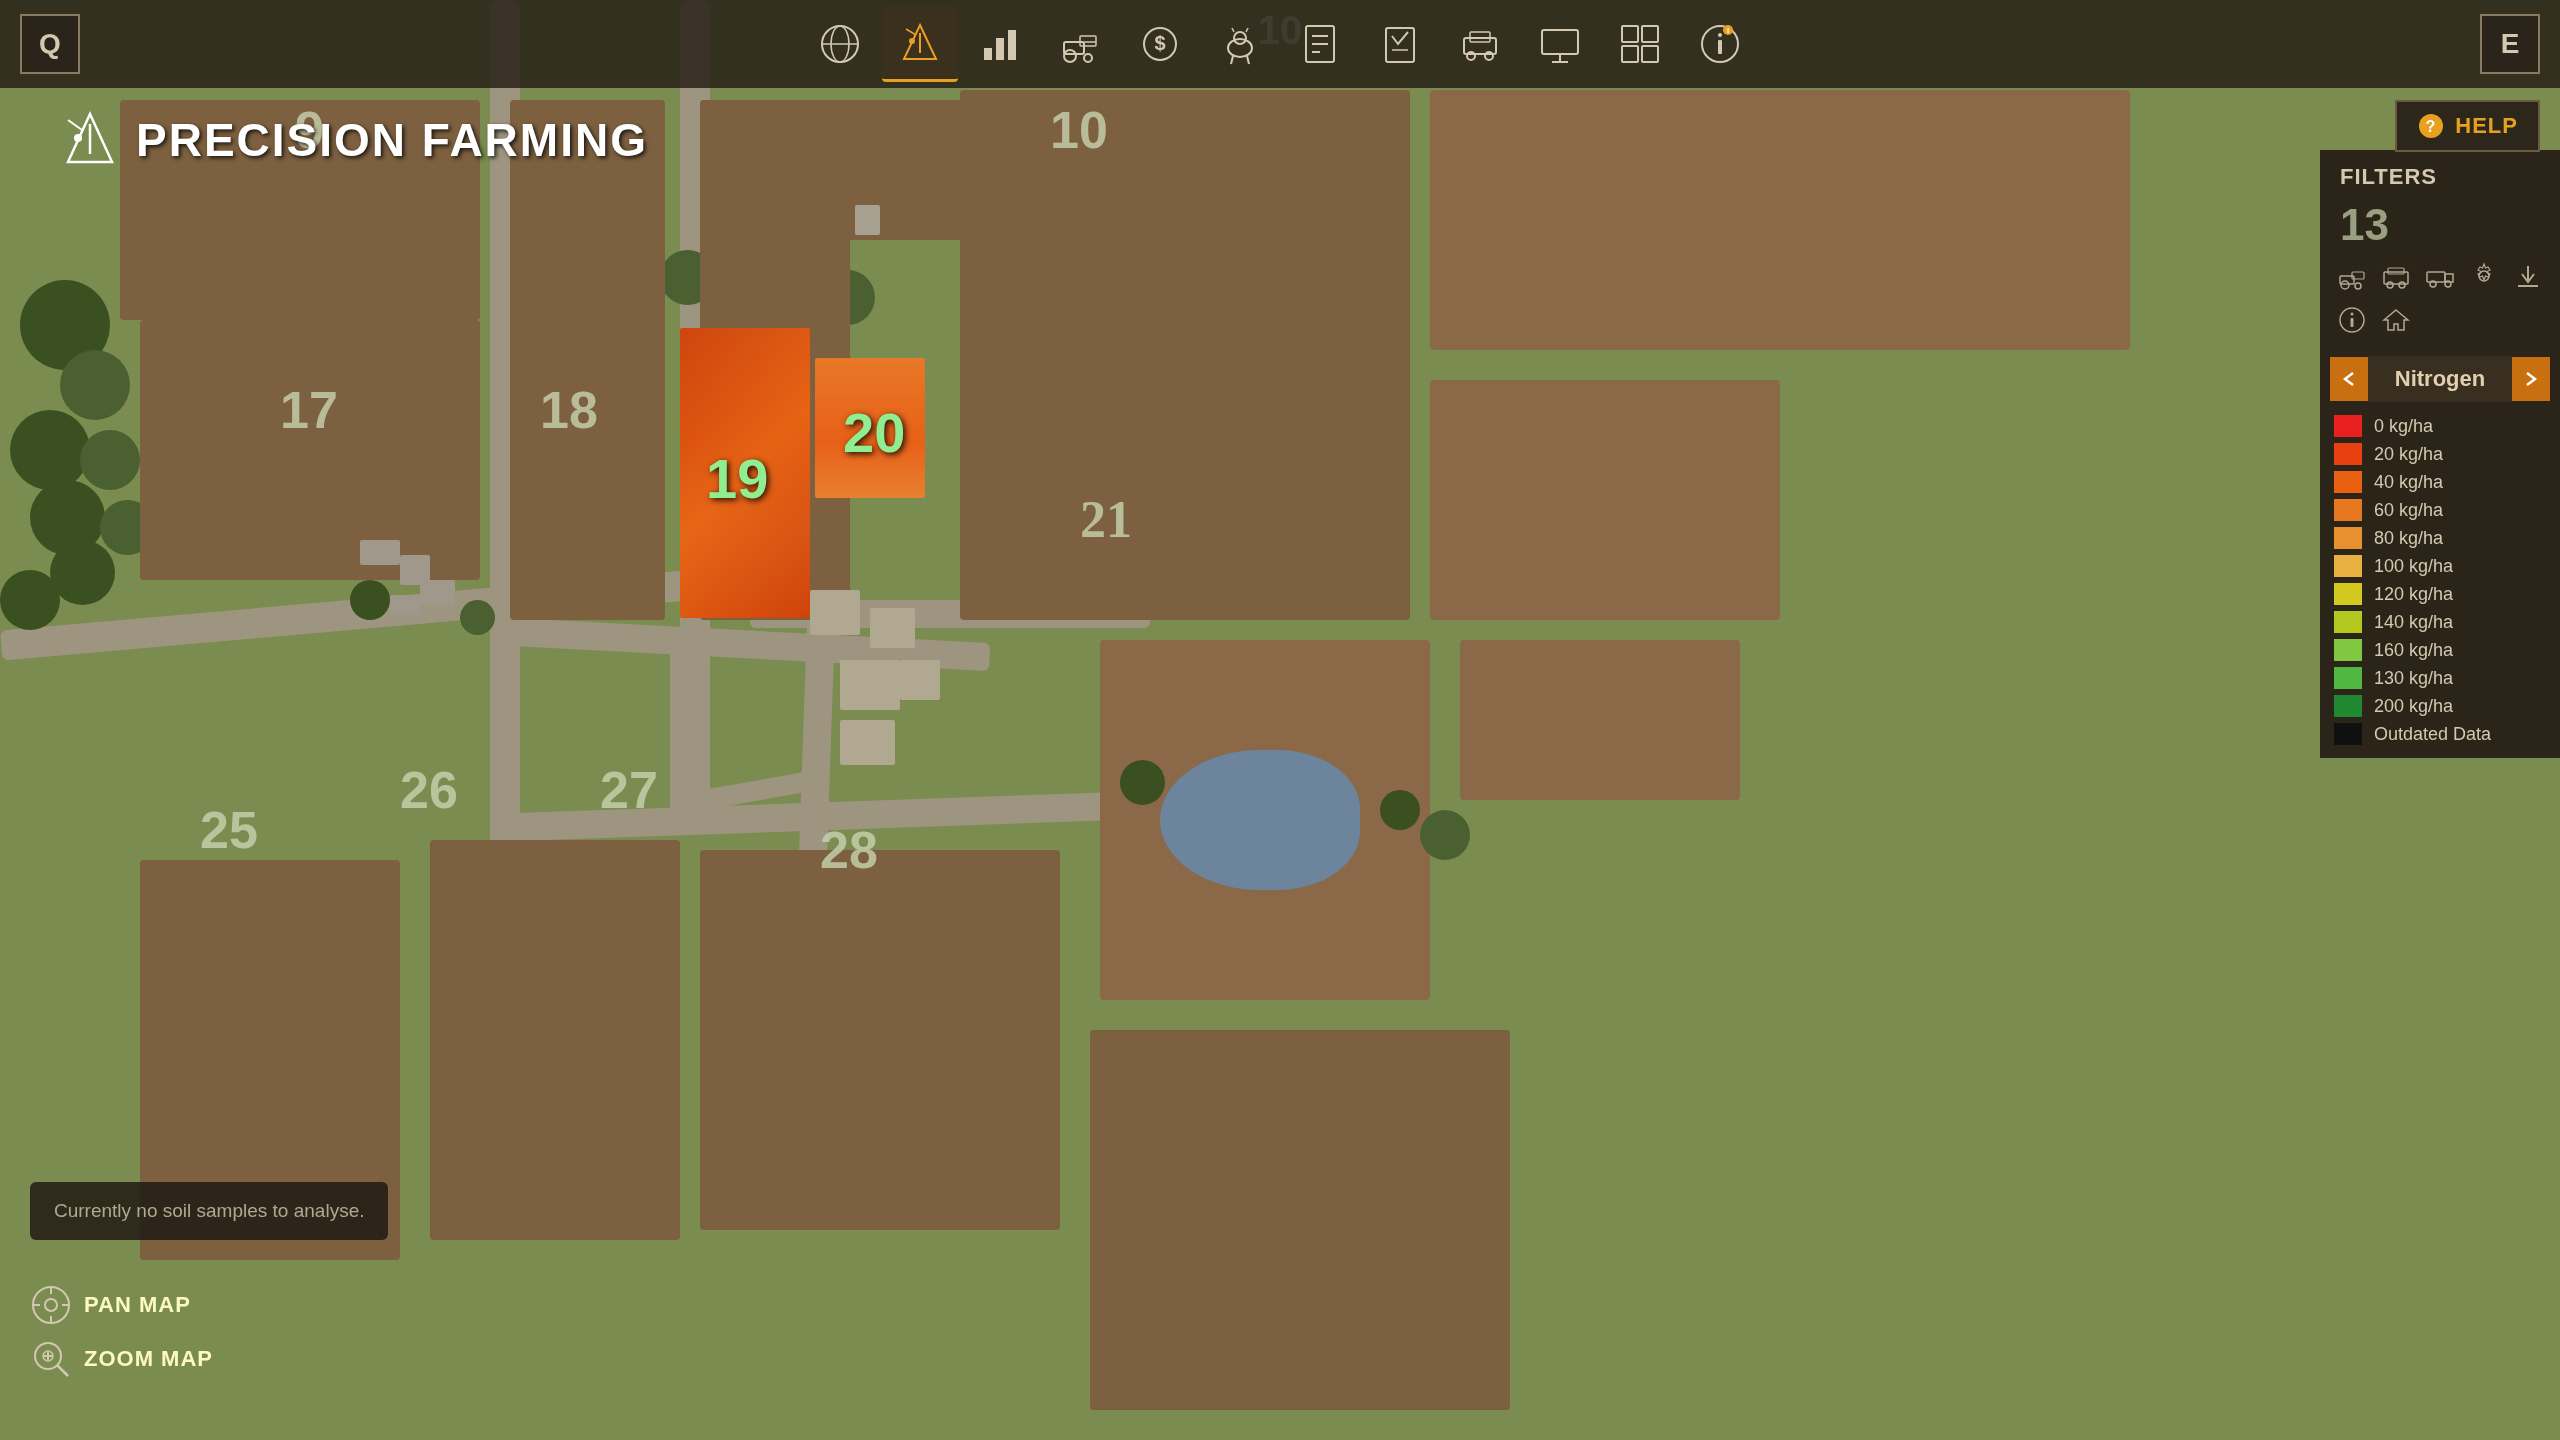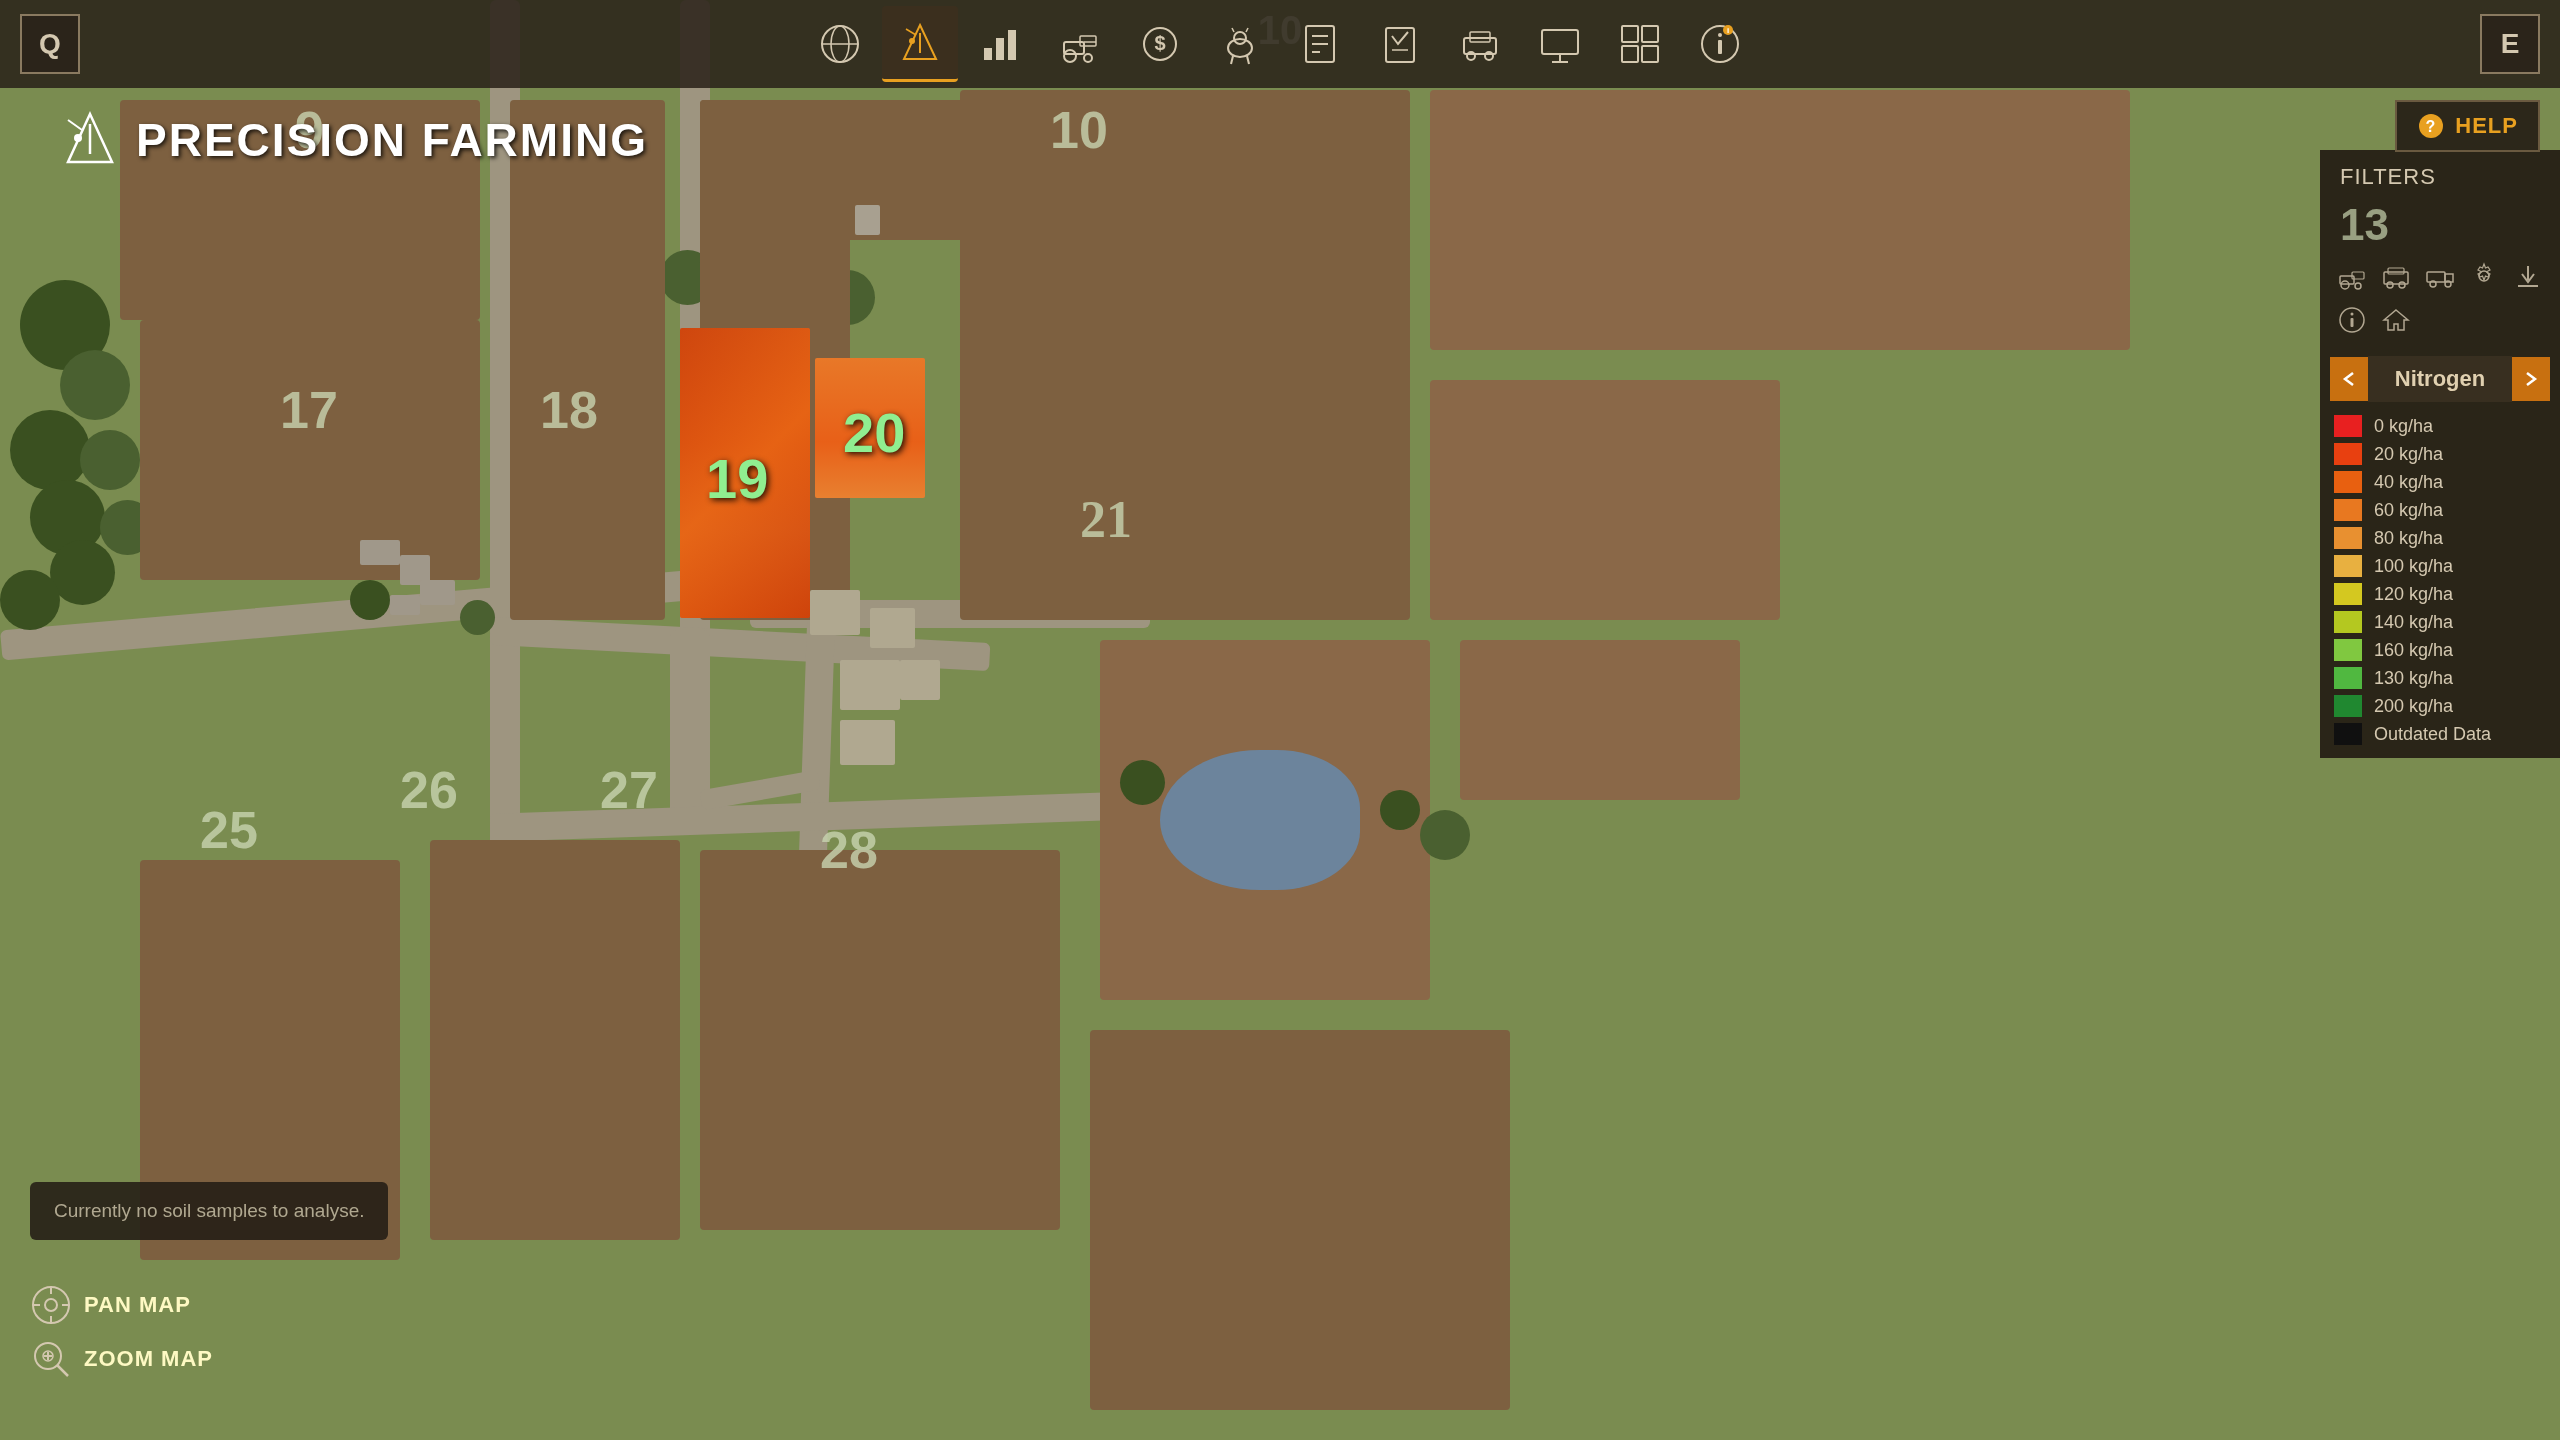--- a/index.html
+++ b/index.html
@@ -155,21 +155,21 @@
       top: 150px;
       right: 0;
       width: 240px;
       background: rgba(35, 28, 20, 0.92);
       z-index: 100;
       padding-bottom: 10px;
     }
     #filters-title {
       color: #d4c8b0;
       font-size: 22px;
-      font-weight: normal;
+      font-weight: bold;
       padding: 14px 20px 10px;
       letter-spacing: 1px;
     }
     .filter-icons-row {
       display: flex;
       align-items: center;
       padding: 8px 14px;
       gap: 8px;
       flex-wrap: wrap;
     }

